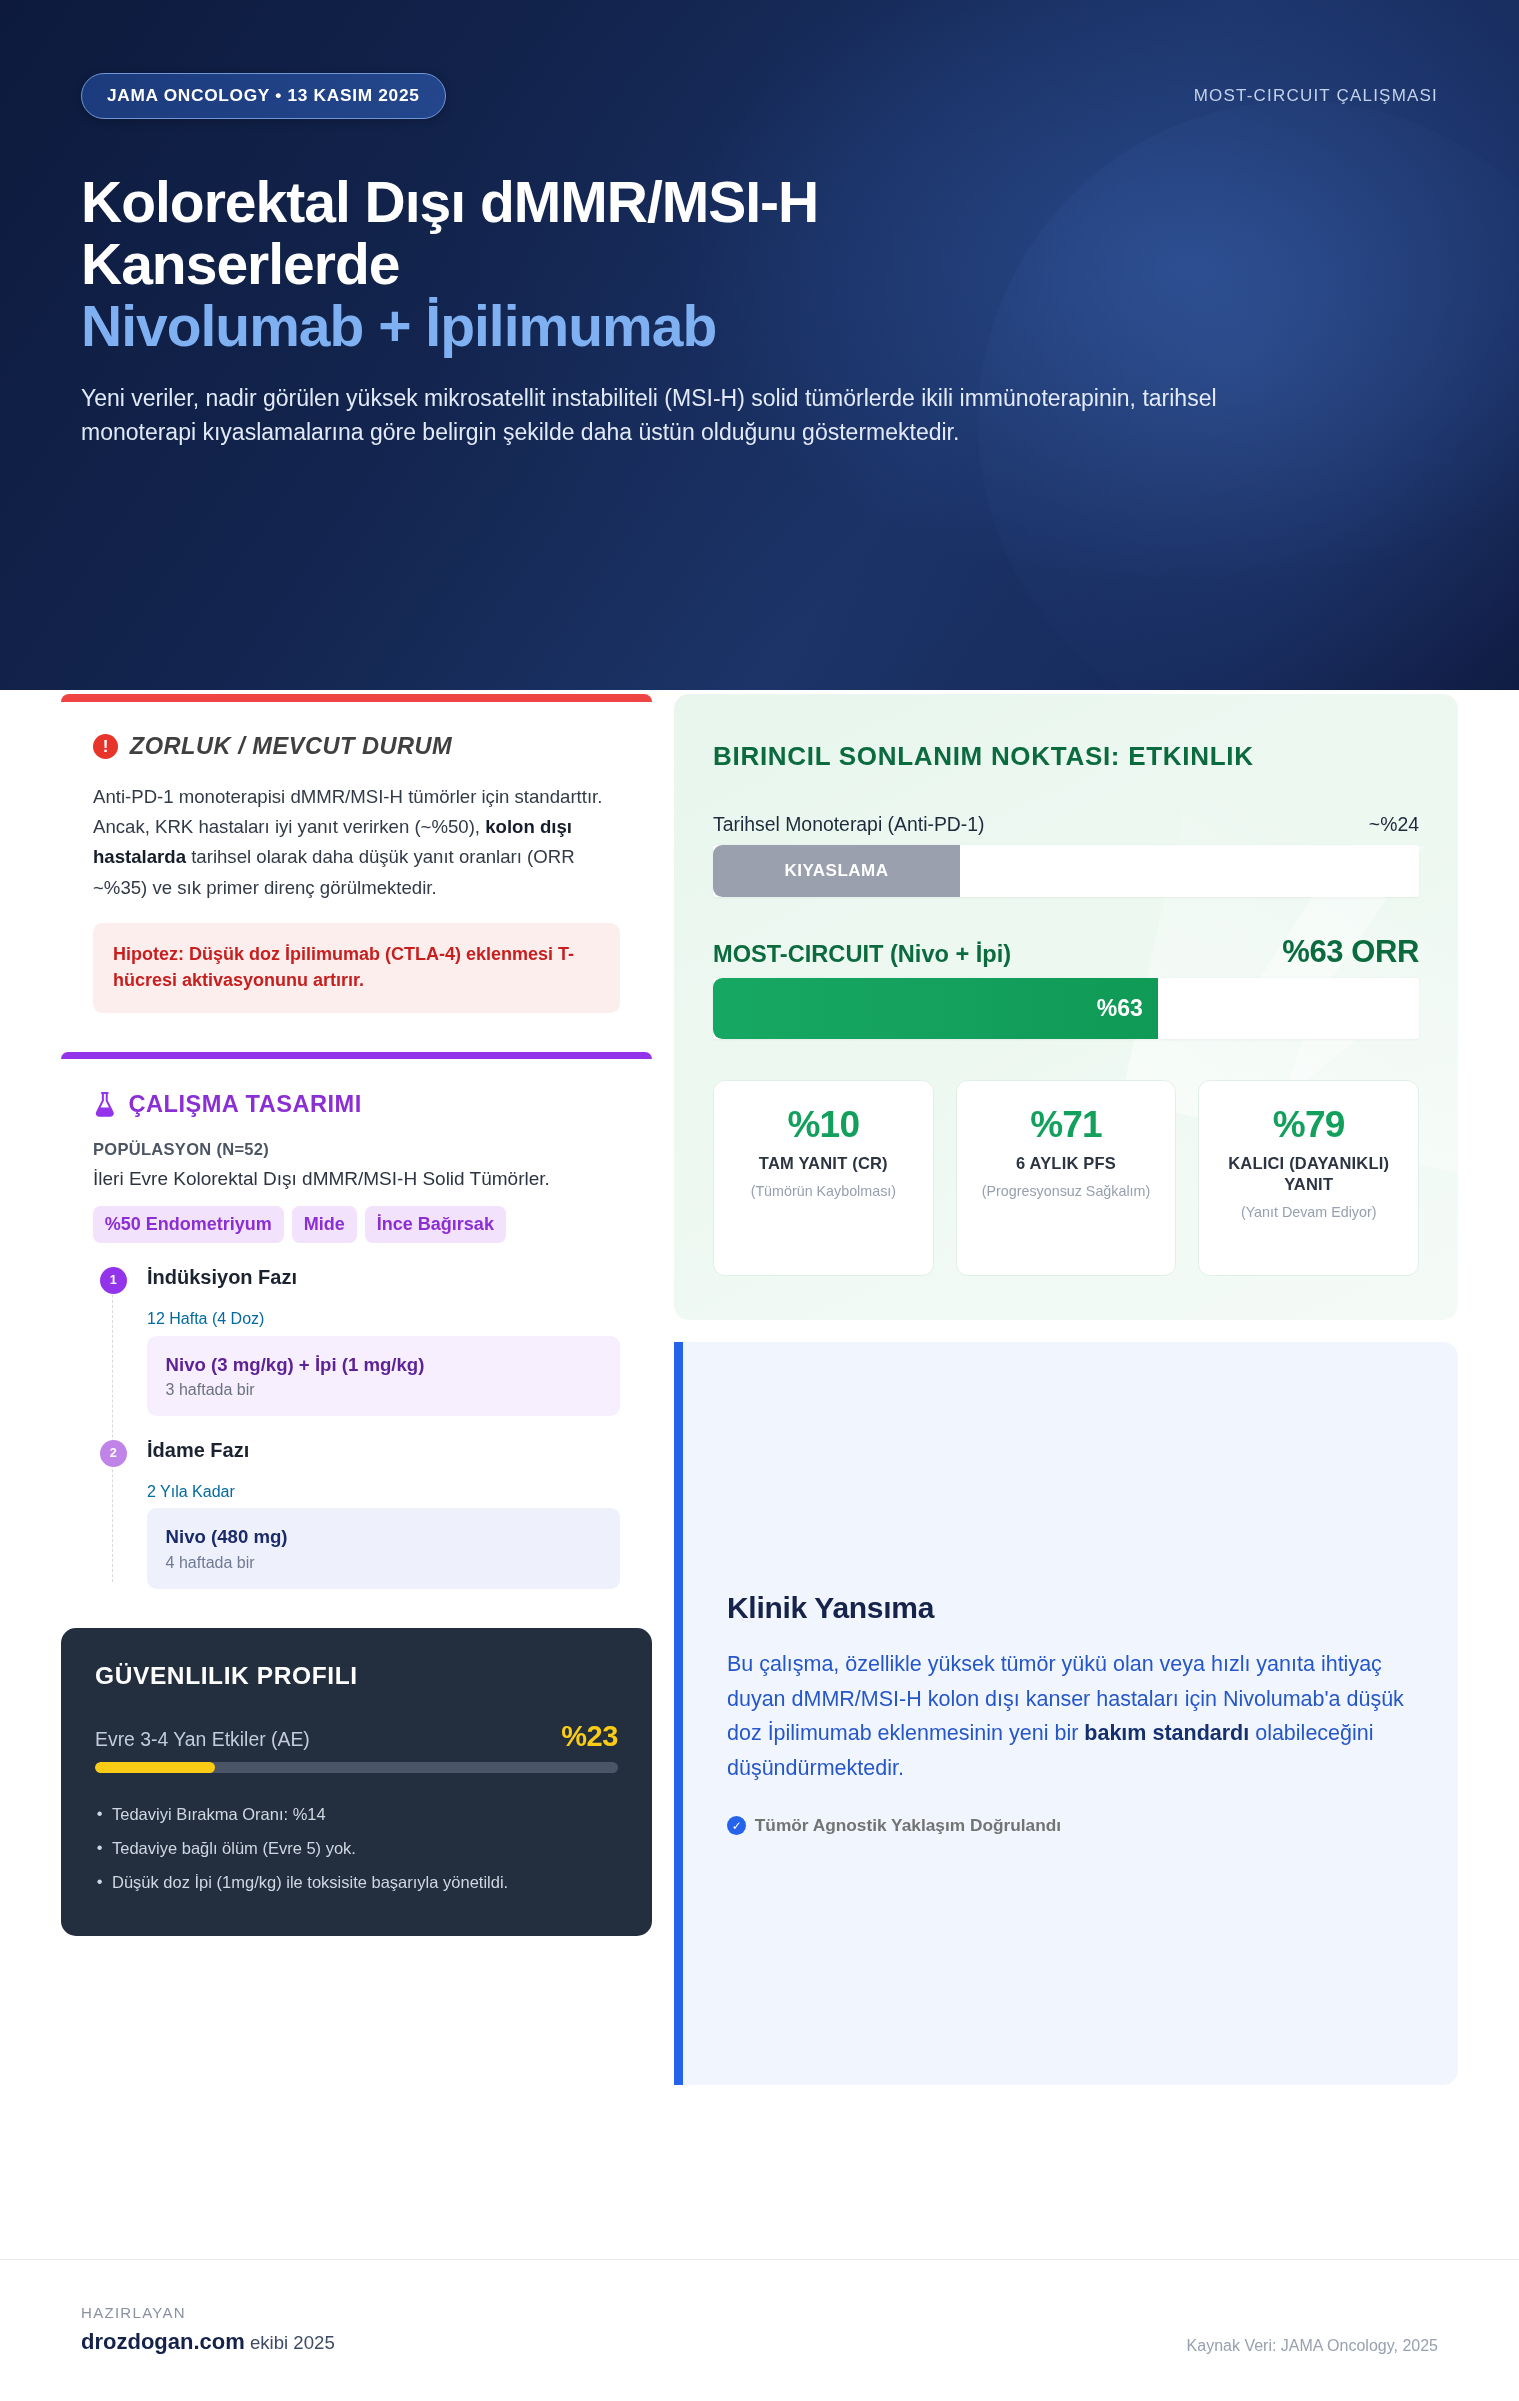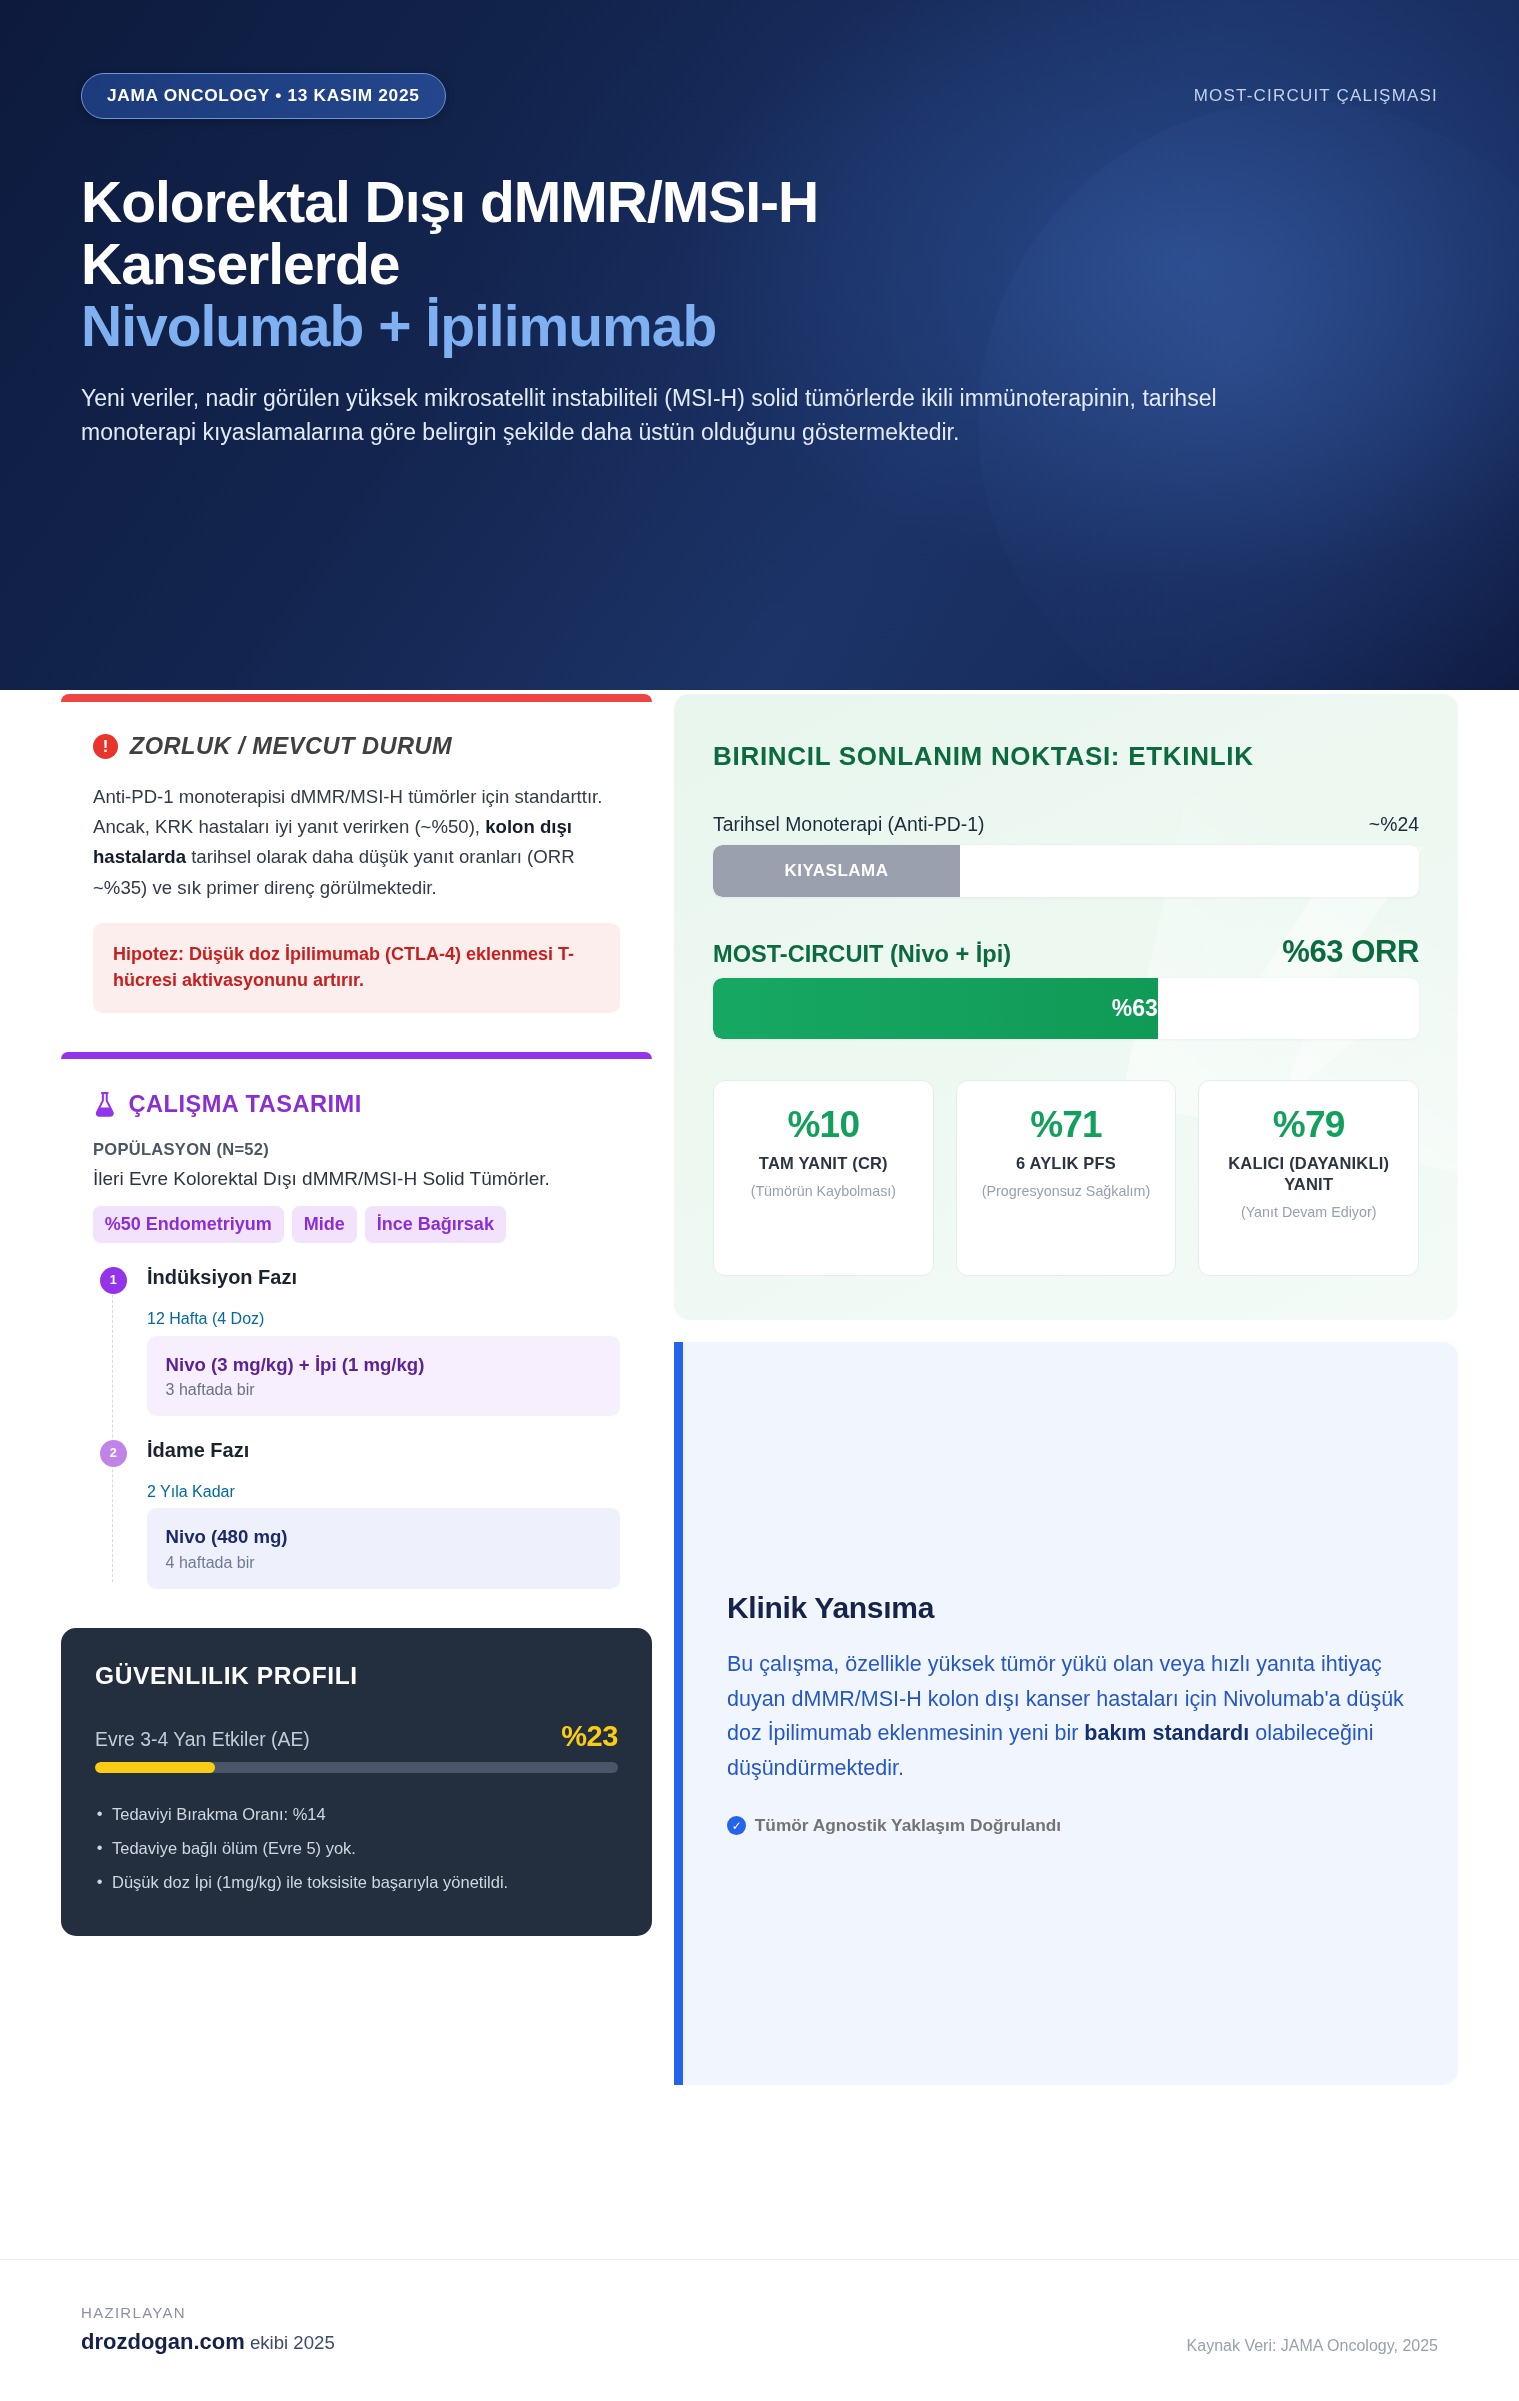--- a/index.html
+++ b/index.html
@@ -304,28 +304,29 @@
     margin-bottom: 8.4px;
   }
   .bar-name     { font-size: 19.4px; color: #1d2b3a; font-weight: 400; }
   .bar-name.big { font-size: 23.6px; font-weight: 700; color: #0c6b3e; }
   .bar-val      { font-size: 19.4px; color: #1d2b3a; font-weight: 400; }
   .bar-val.big  { font-size: 31px; font-weight: 700; color: #0c6b3e; letter-spacing: -0.4px; }
 
   .bar-track {
     height: 52px;
     background: #ffffff;
-    border-radius: 9px;
+    border-radius: 3px;
     overflow: hidden;
     box-shadow: 0 0.8px 2.5px rgba(0,0,0,0.05);
   }
   .bar-track.tall { height: 61px; }
   .bar-fill {
     height: 100%;
     display: flex; align-items: center; justify-content: flex-end;
+    padding-right: 15px;
     color: #ffffff;
     font-weight: 700;
     border-radius: 9.3px 0 0 9.3px;
   }
   .bar-fill.grey  { background: #9aa0ad; font-size: 17px; letter-spacing: 0.5px; padding-right: 0; justify-content: center; }
   .bar-fill.green { background: linear-gradient(90deg, #16a862 0%, #14a05d 55%, #0f9a55 100%); font-size: 23px; }
 
   .stats {
     position: relative; z-index: 2;
     display: flex; gap: 22px; margin-top: 41px;

